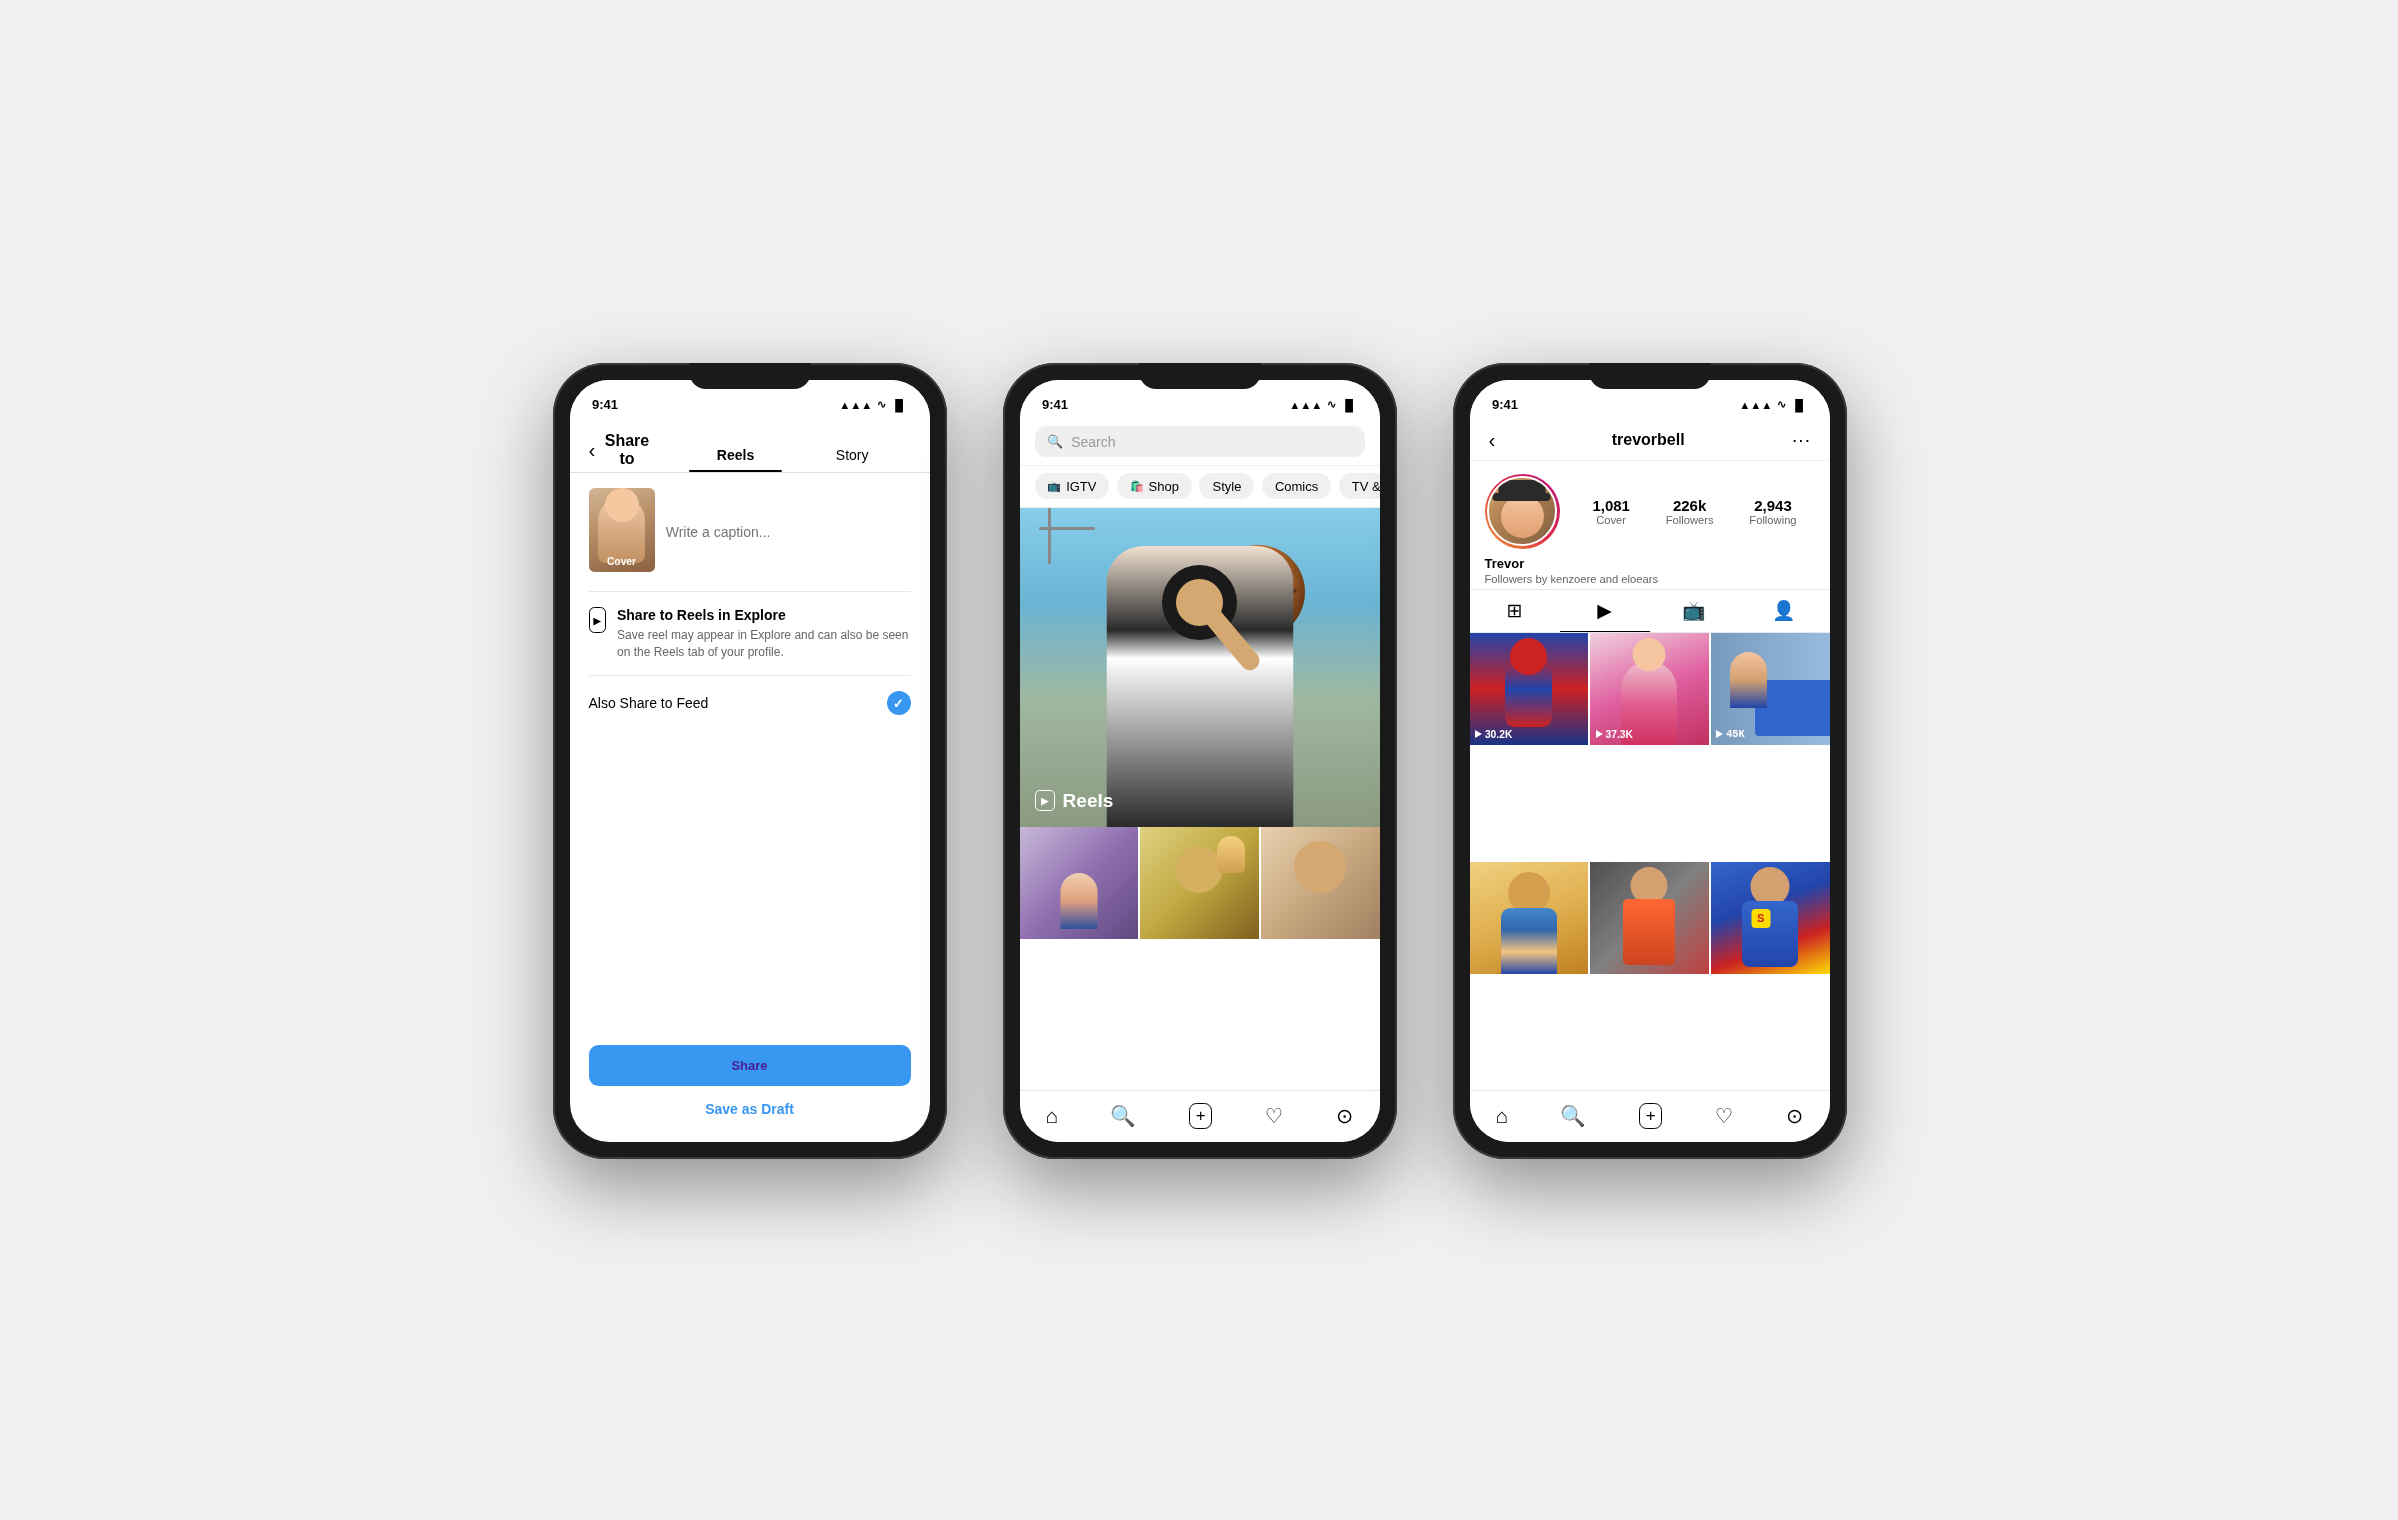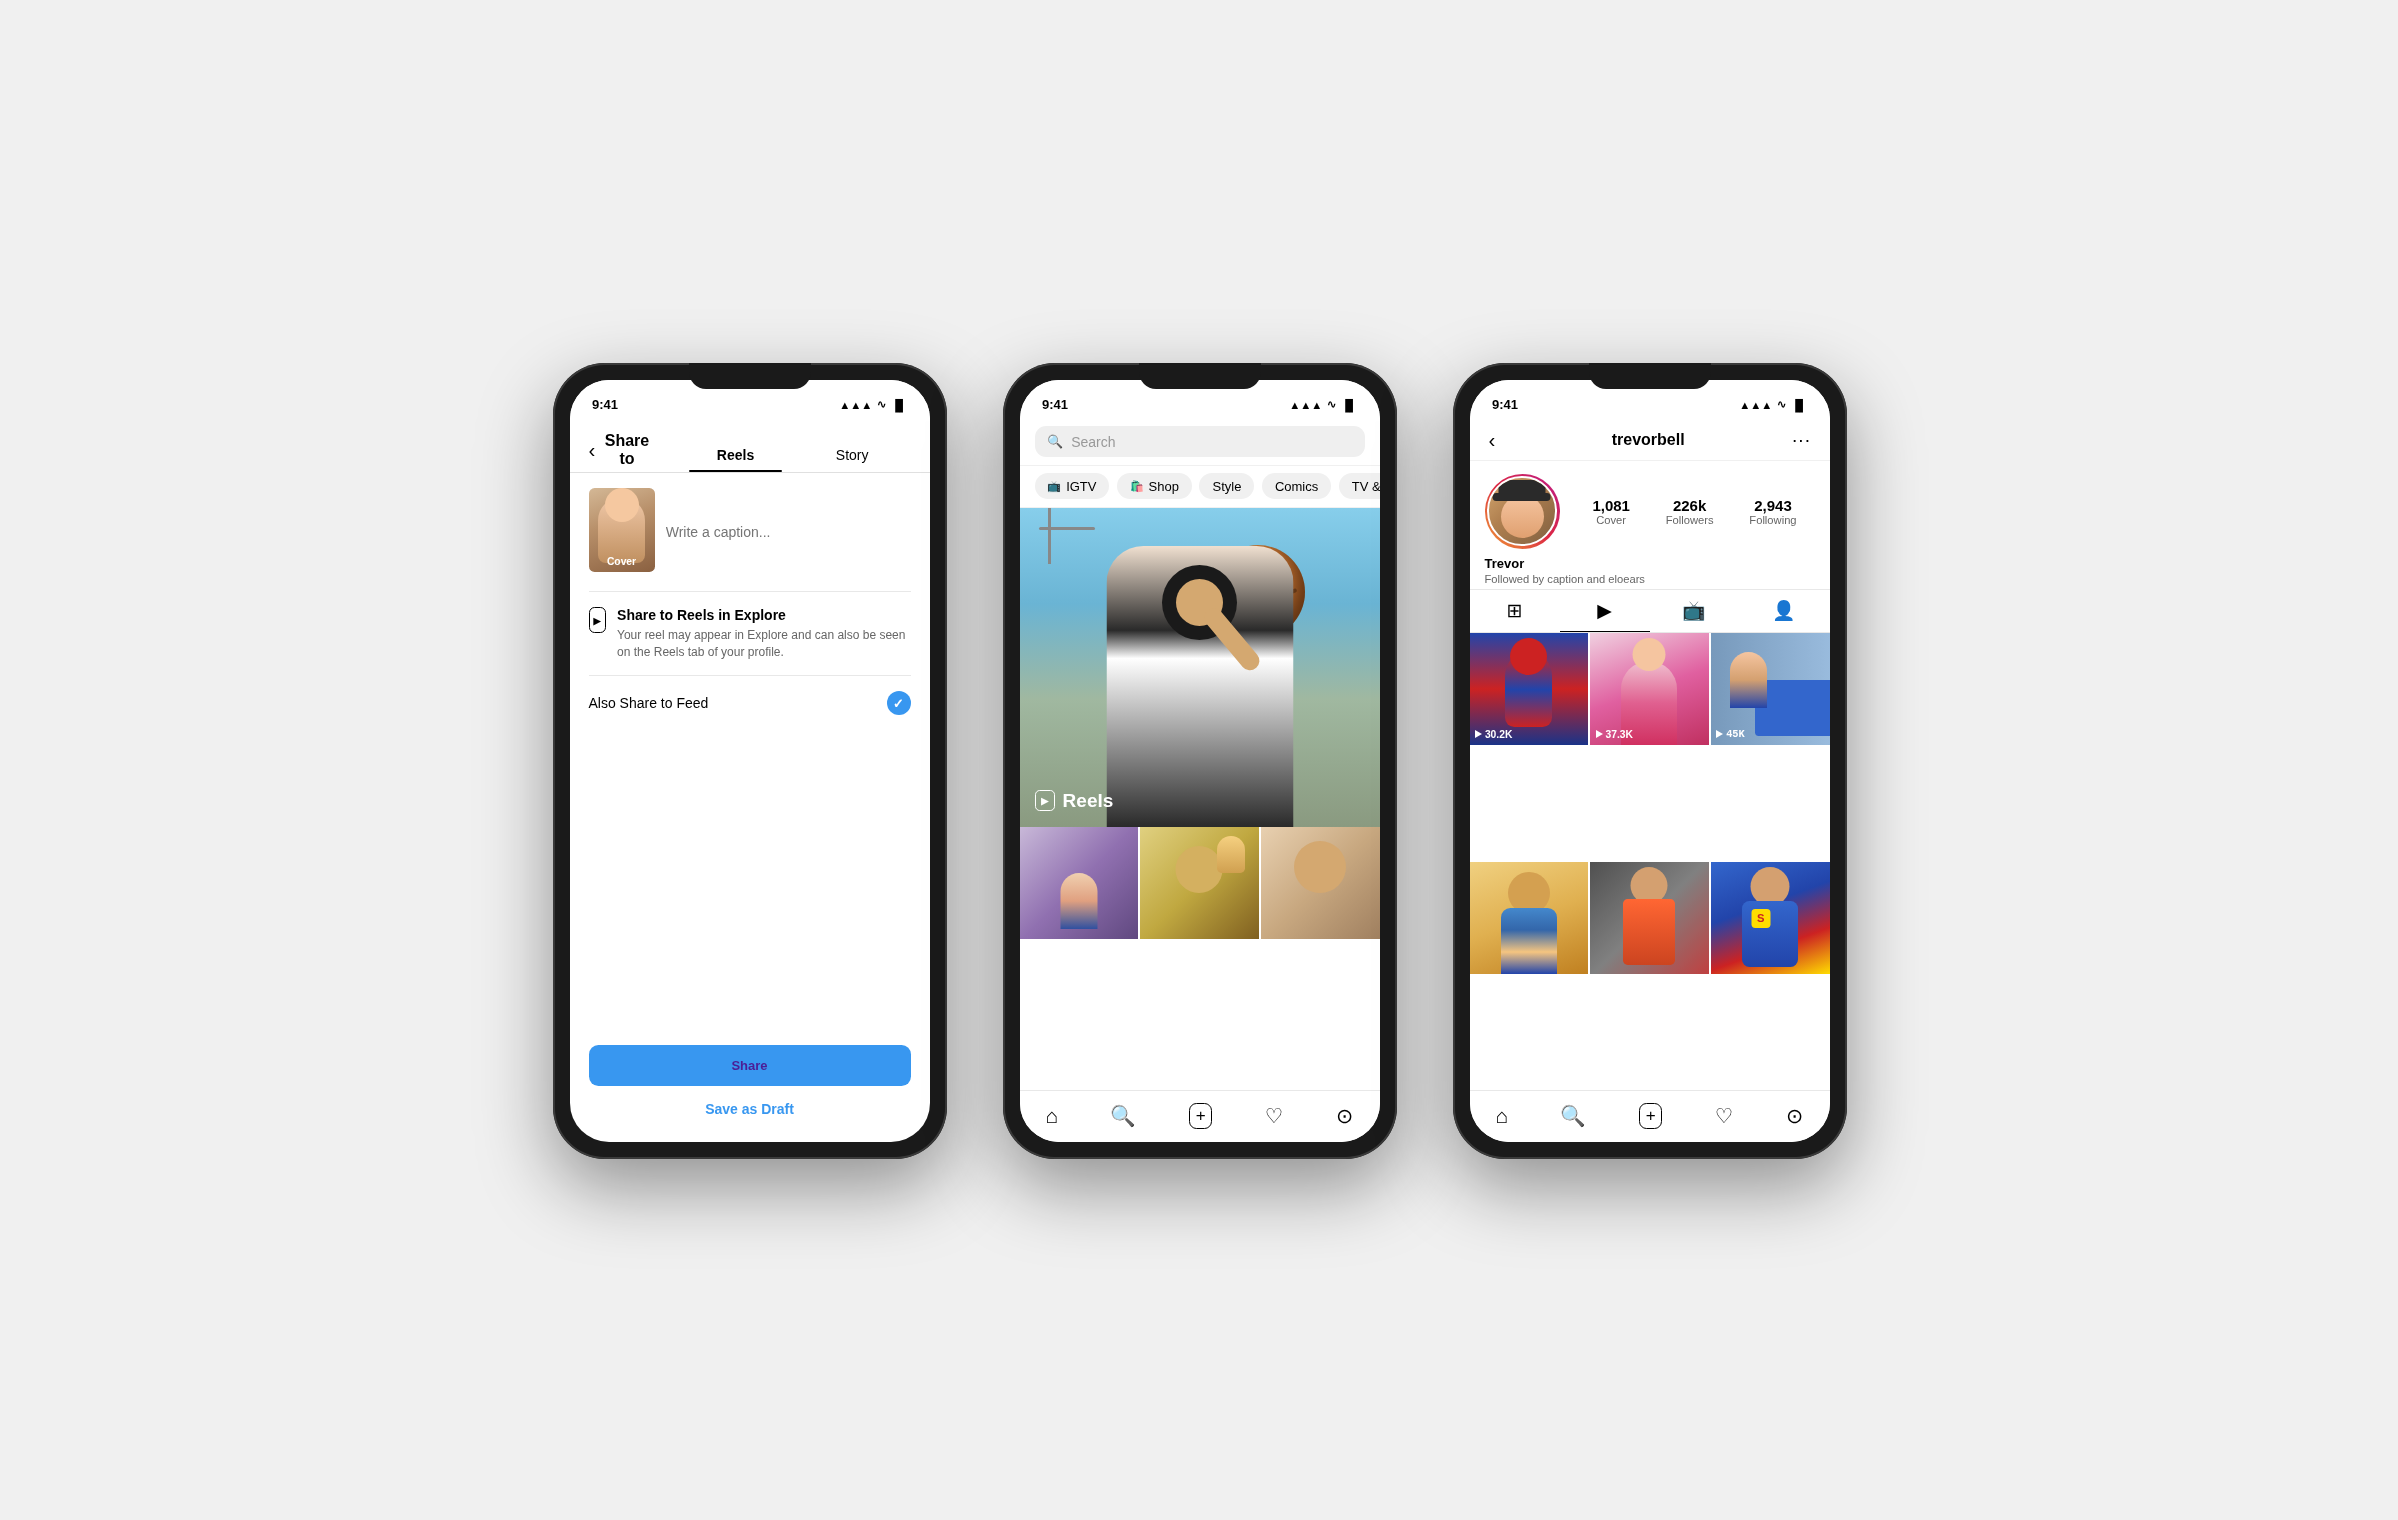--- a/index.html
+++ b/index.html
@@ -620,21 +620,21 @@
           </div>
           <input class="caption-input" style="border: none; outline: none; font-size: 14px; color: rgb(170, 170, 170); background: transparent; width: 100%;" placeholder="Write a caption...">
         </div>
         <div class="share-explore-row">
           <div style="display:flex;align-items:flex-start;gap:11.2px;">
             <div class="reels-icon-sm">
               <span style="font-size:9.4px;font-weight:700;">▶</span>
             </div>
             <div>
               <div class="explore-text">Share to Reels in Explore</div>
-              <div class="explore-desc">Your reel may appear in Explore and can also be seen on the Reels tab of your profile.</div>
+              <div class="explore-desc">Save reel may appear in Explore and can also be seen on the Reels tab of your profile.</div>
             </div>
           </div>
         </div>
         <div class="also-share-row">
           <span class="also-share-label">Also Share to Feed</span>
           <div class="checkbox-blue">✓</div>
         </div>
       </div>
 
       <div class="share-actions">
@@ -771,21 +771,21 @@
               <div class="stat-label">Followers</div>
             </div>
             <div class="stat-item">
               <div class="stat-num">2,943</div>
               <div class="stat-label">Following</div>
             </div>
           </div>
         </div>
         <div class="profile-name-row">
           <div class="profile-name">Trevor</div>
-          <div class="followed-by">Followed by caption and eloears</div>
+          <div class="followed-by">Followers by kenzoere and eloears</div>
         </div>
         <div class="profile-tabs-row">
           <div class="profile-tab">⊞</div>
           <div class="profile-tab active">▶</div>
           <div class="profile-tab">📺</div>
           <div class="profile-tab">👤</div>
         </div>
         <div class="profile-grid">
 
           <div class="grid-item grid-item-1">

